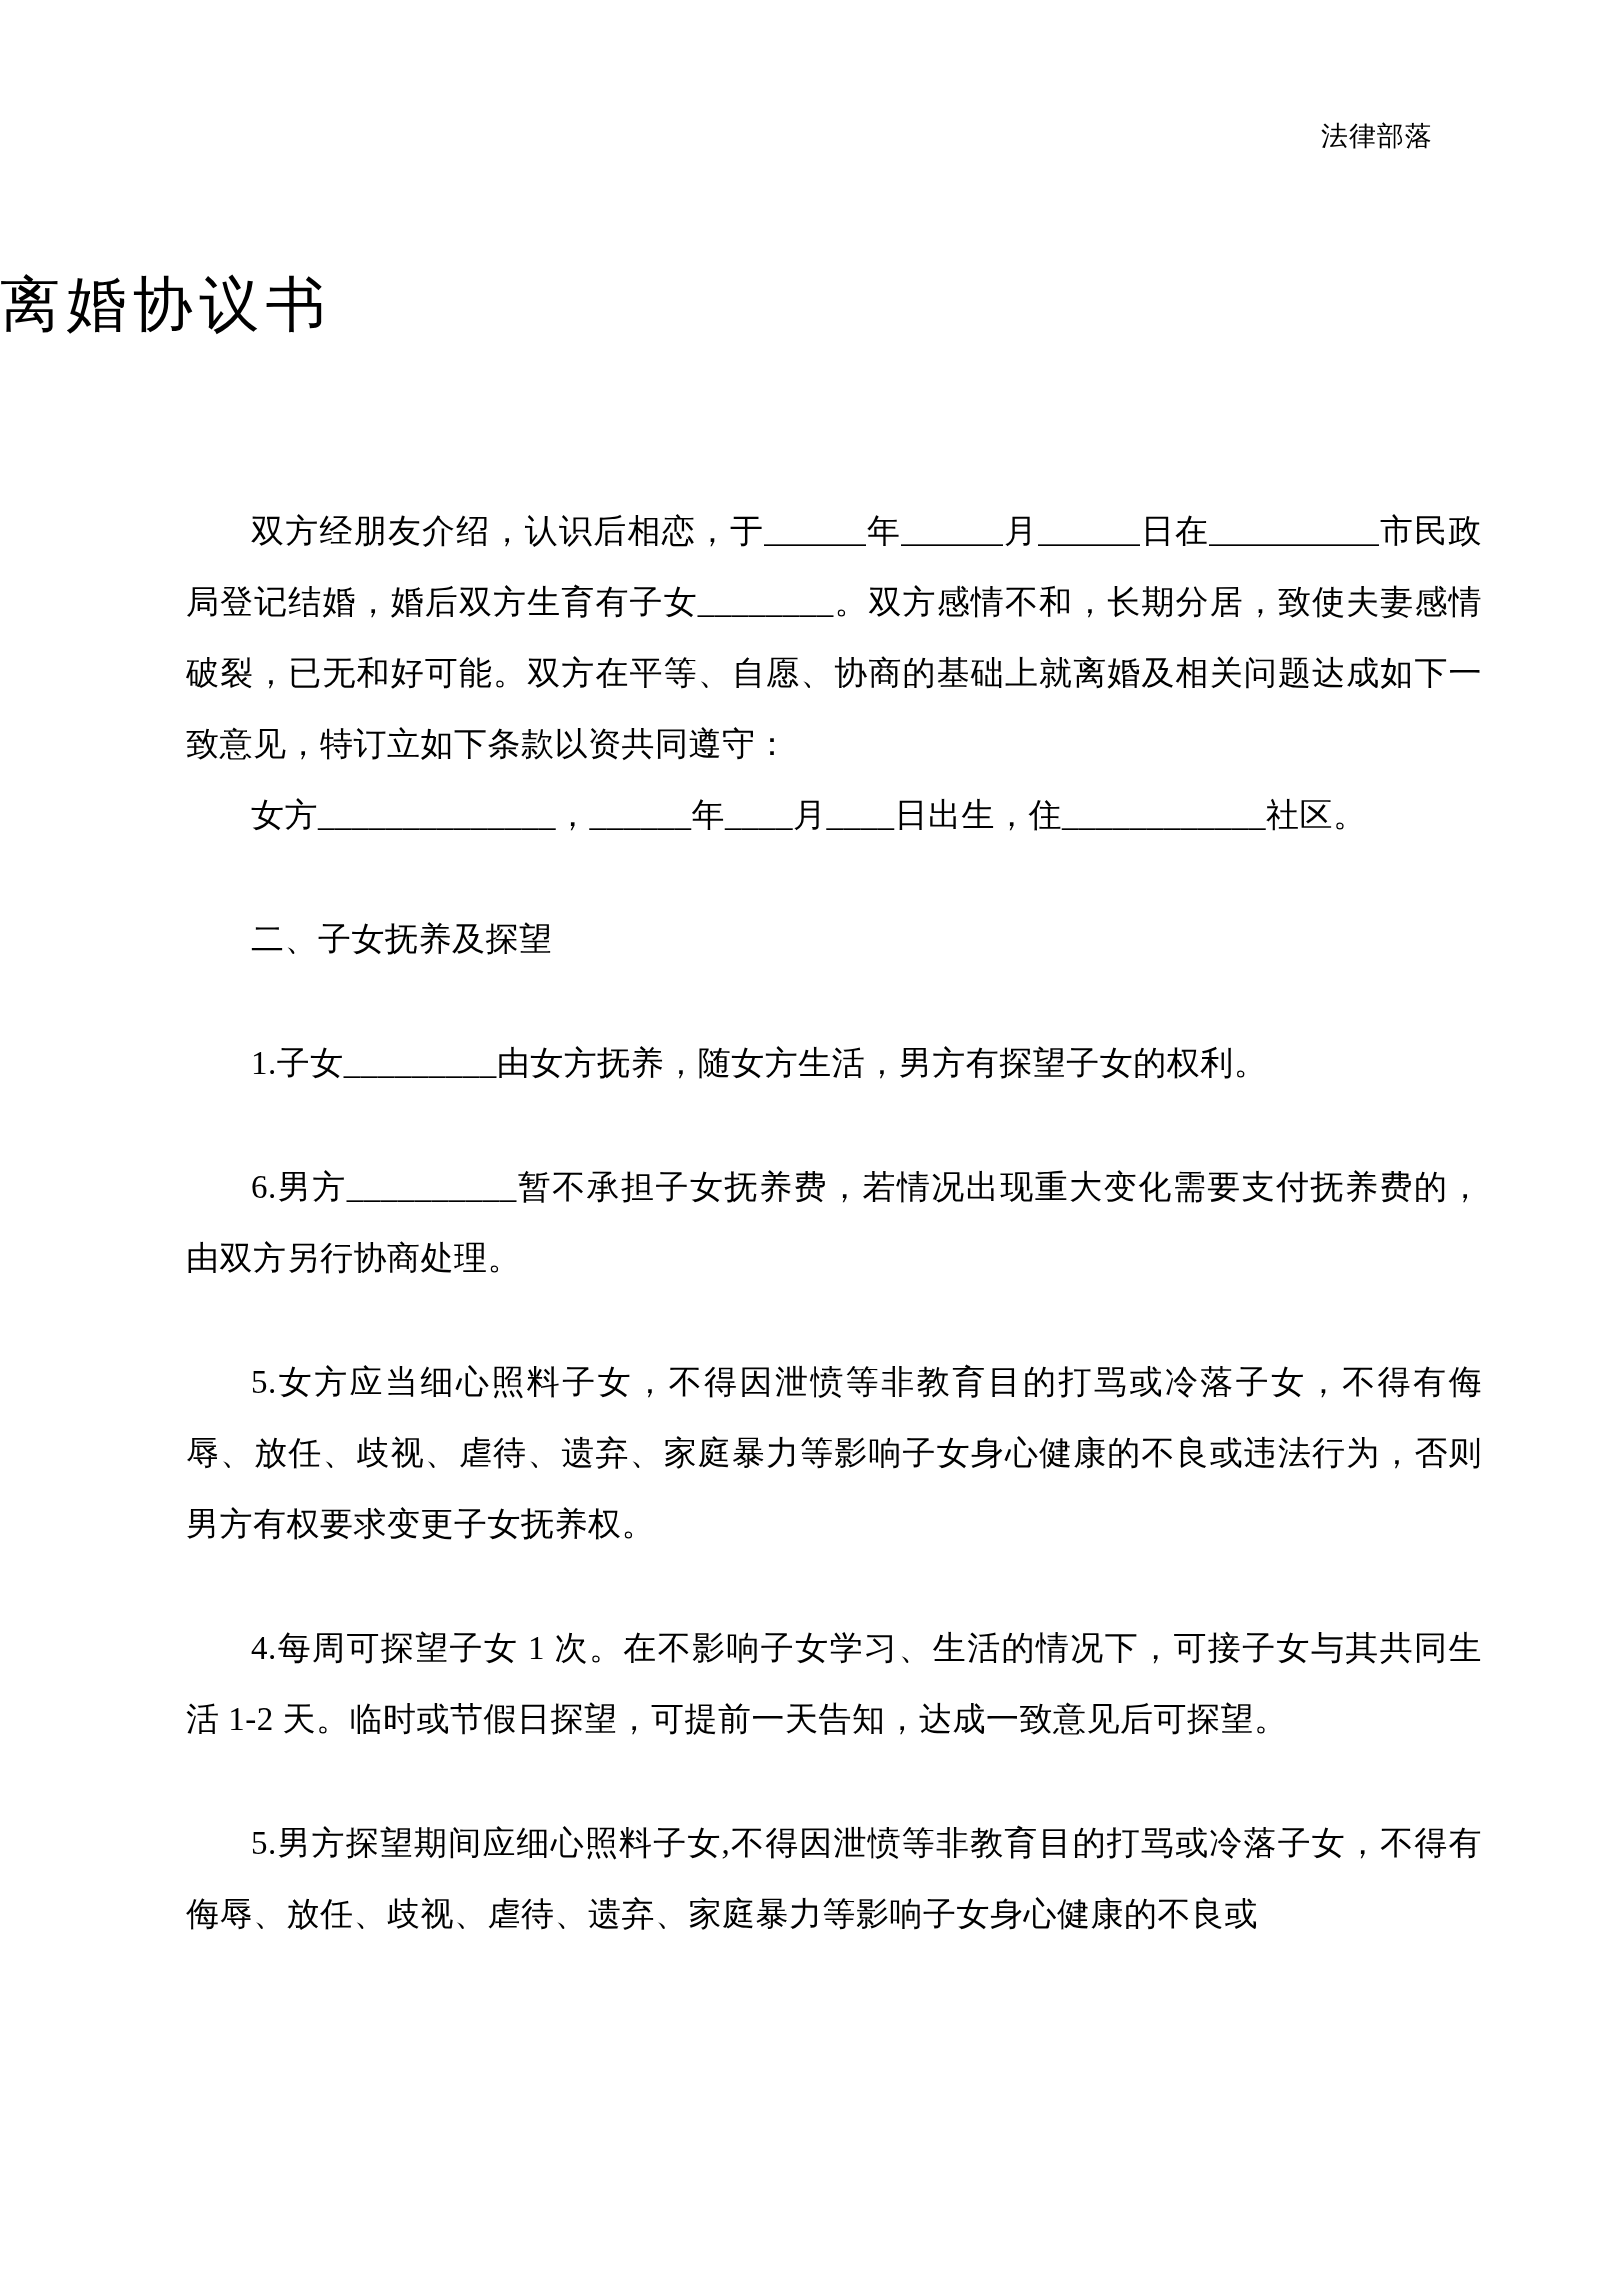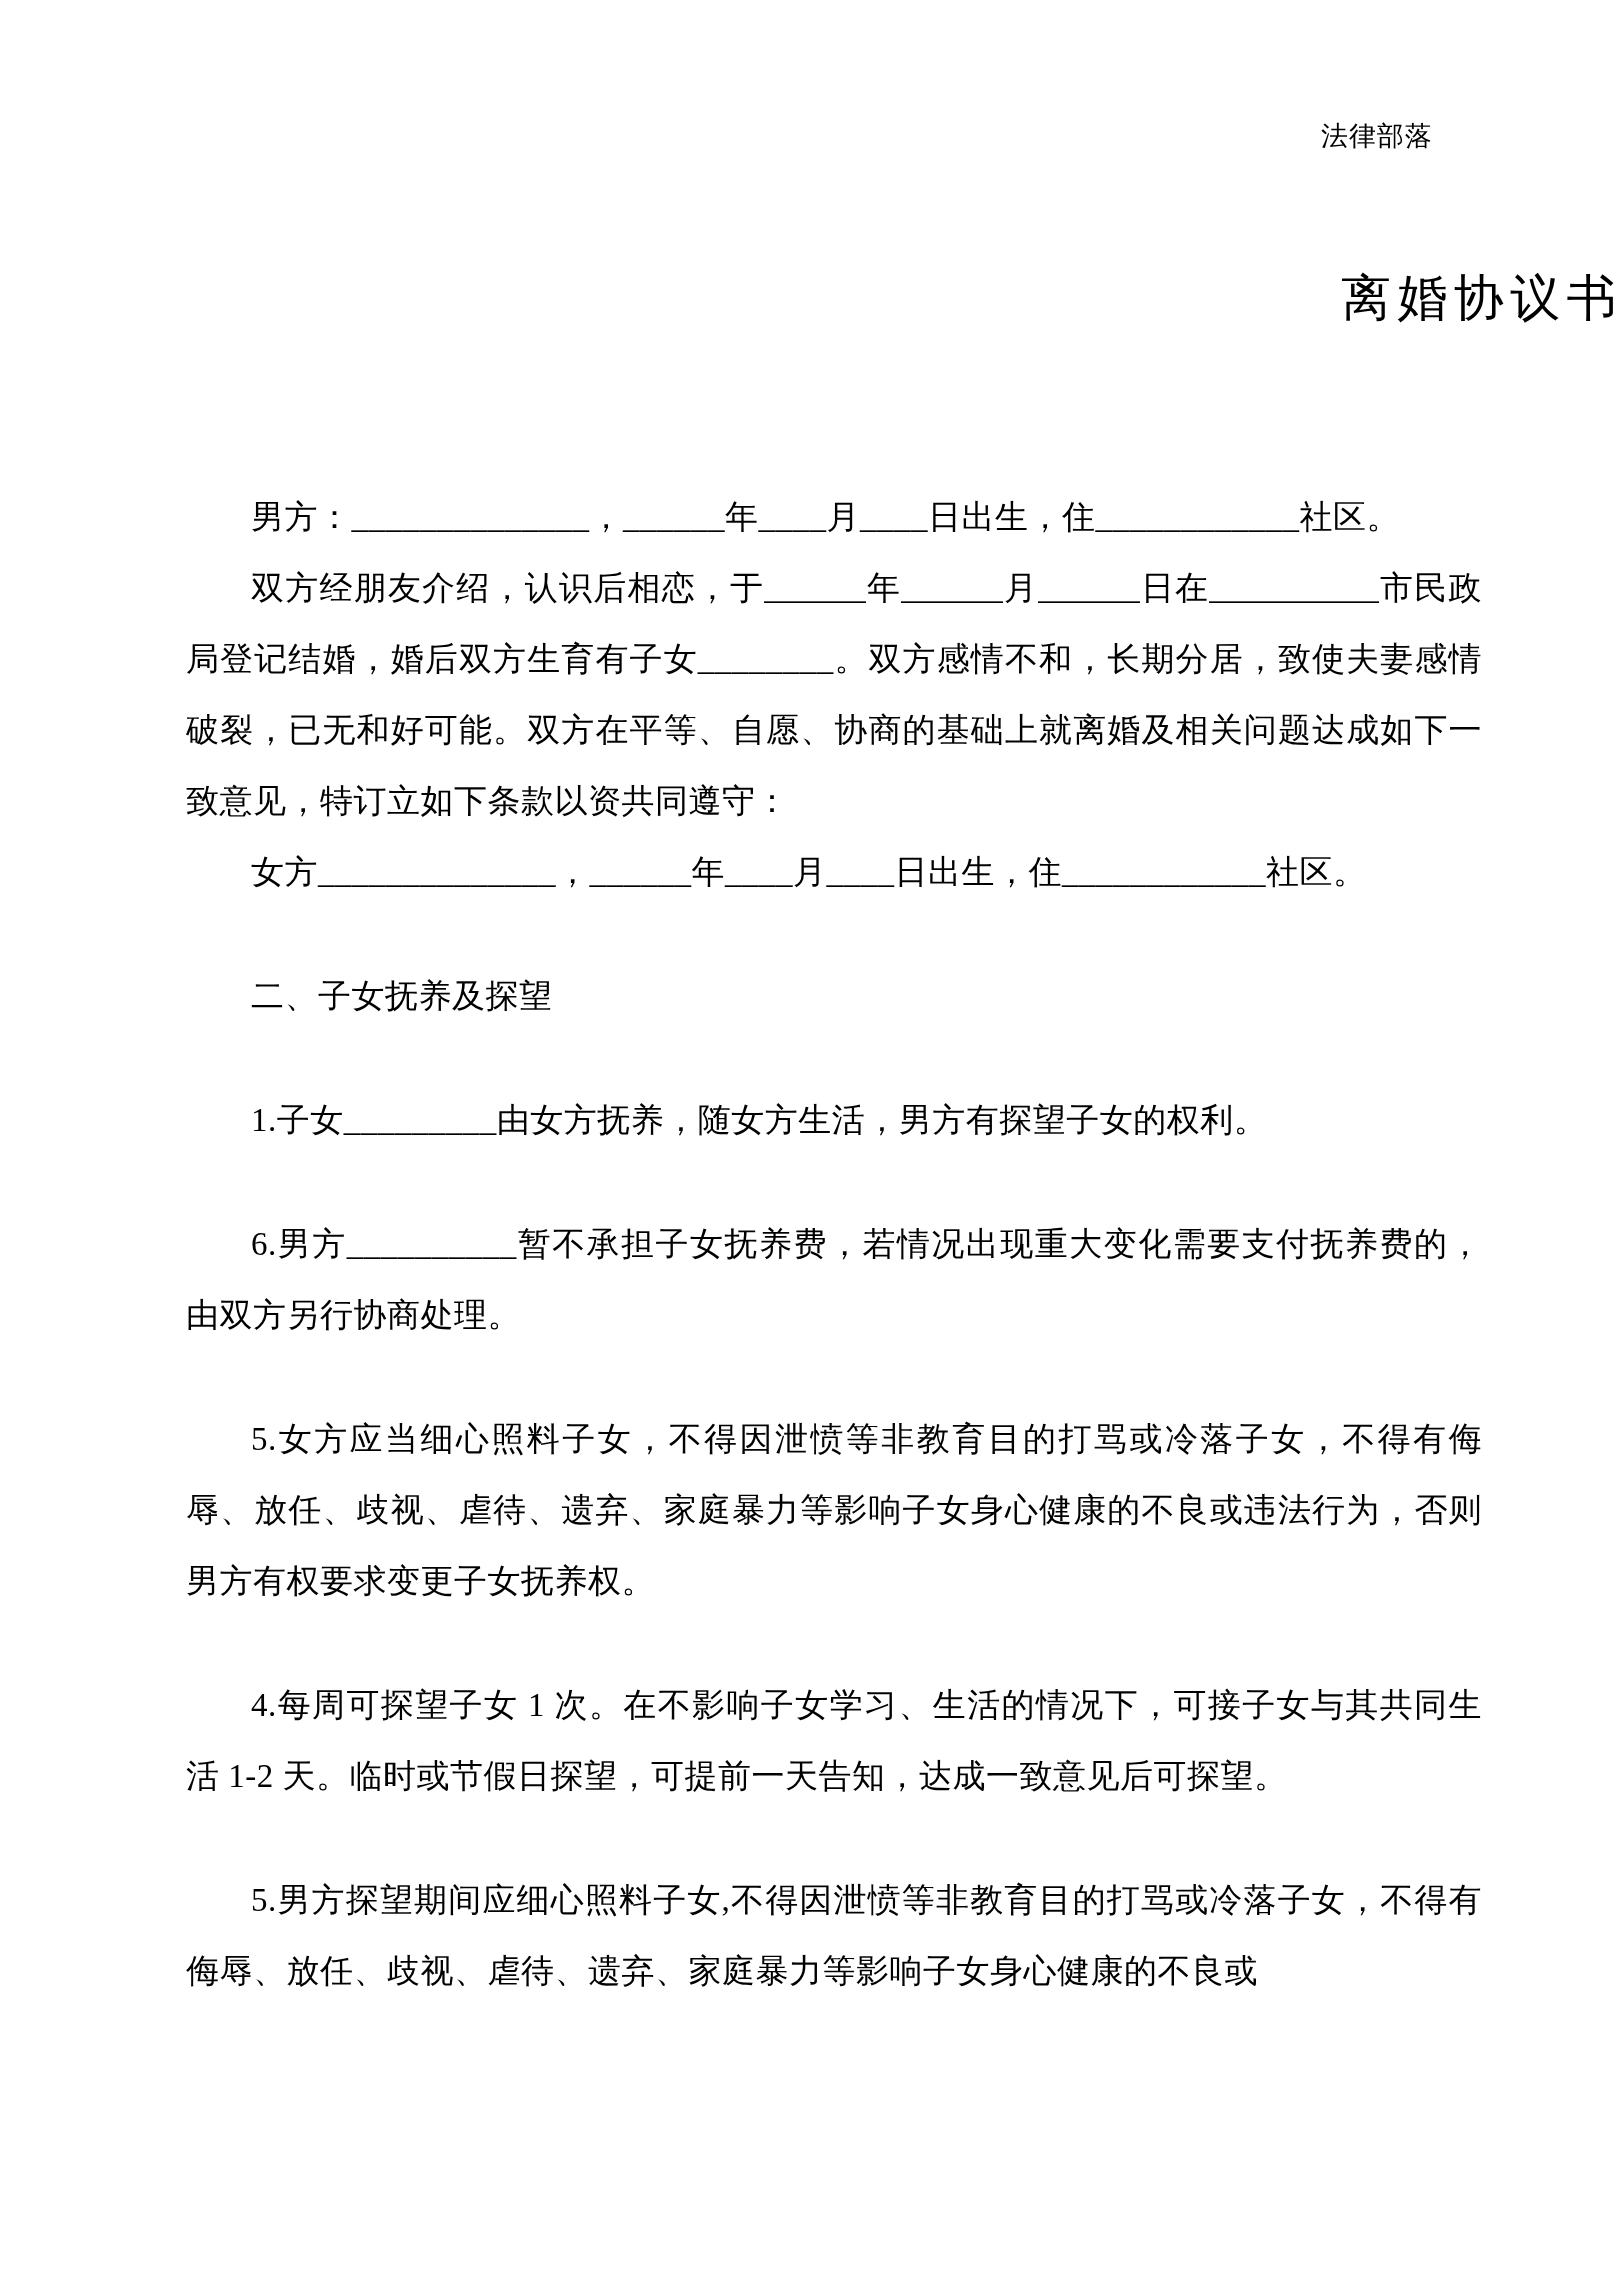--- a/index.html
+++ b/index.html
@@ -15,22 +15,22 @@
   .watermark {
     position: absolute;
     top: 118px;
     left: 1321px;
     font-size: 27px;
     letter-spacing: 0.9px;
     white-space: nowrap;
   }
   .doc-title {
     padding-top: 265px;
-    text-align: right;
-    font-size: 50px;
+    text-align: left;
+    font-size: 60px;
     font-weight: normal;
     letter-spacing: 6.4px;
   }
   .content {
     margin: 150px 141px 0 186px;
     font-size: 33px;
     line-height: 71px;
     text-align: justify;
     letter-spacing: 0.5px;
     word-break: break-all;
@@ -40,21 +40,20 @@
 </style>
 </head>
 <body>
 
 <div class="watermark">法律部落</div>
 
 <h1 class="doc-title">离婚协议书</h1>
 
 <div class="content">
 
-  <p>男方：______________，______年____月____日出生，住____________社区。</p>
 
   <p>双方经朋友介绍，认识后相恋，于______年______月______日在__________市民政局登记结婚，婚后双方生育有子女________。双方感情不和，长期分居，致使夫妻感情破裂，已无和好可能。双方在平等、自愿、协商的基础上就离婚及相关问题达成如下一致意见，特订立如下条款以资共同遵守：</p>
 
   <p>女方______________，______年____月____日出生，住____________社区。</p>
 
 
   <p class="gap">二、子女抚养及探望</p>
 
   <p class="gap">1.子女_________由女方抚养，随女方生活，男方有探望子女的权利。</p>
 

